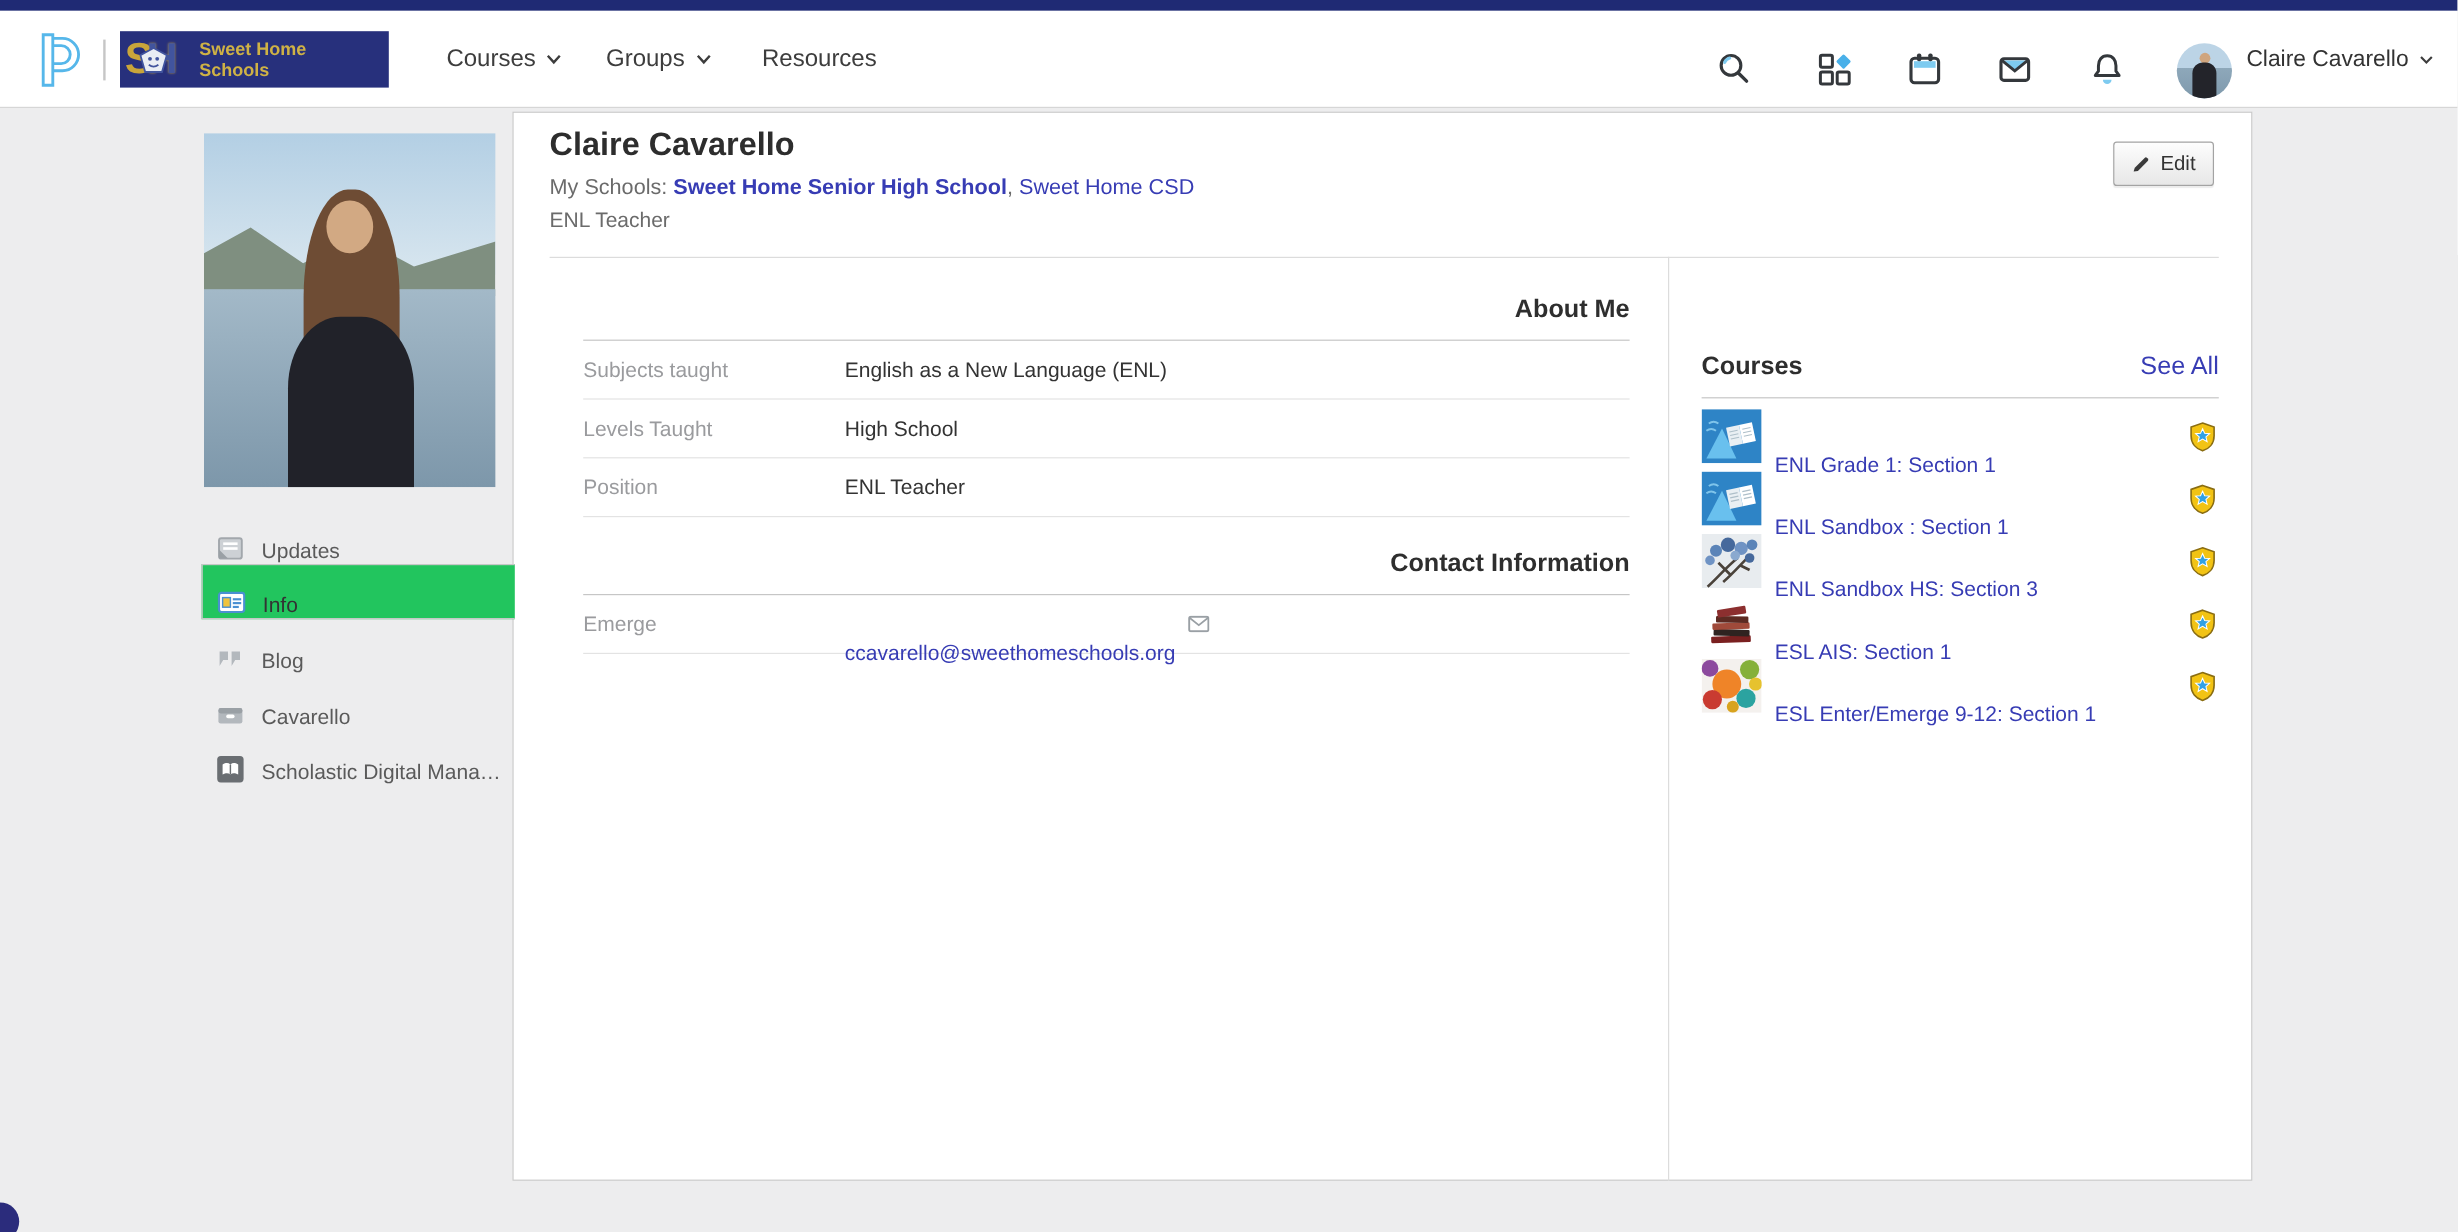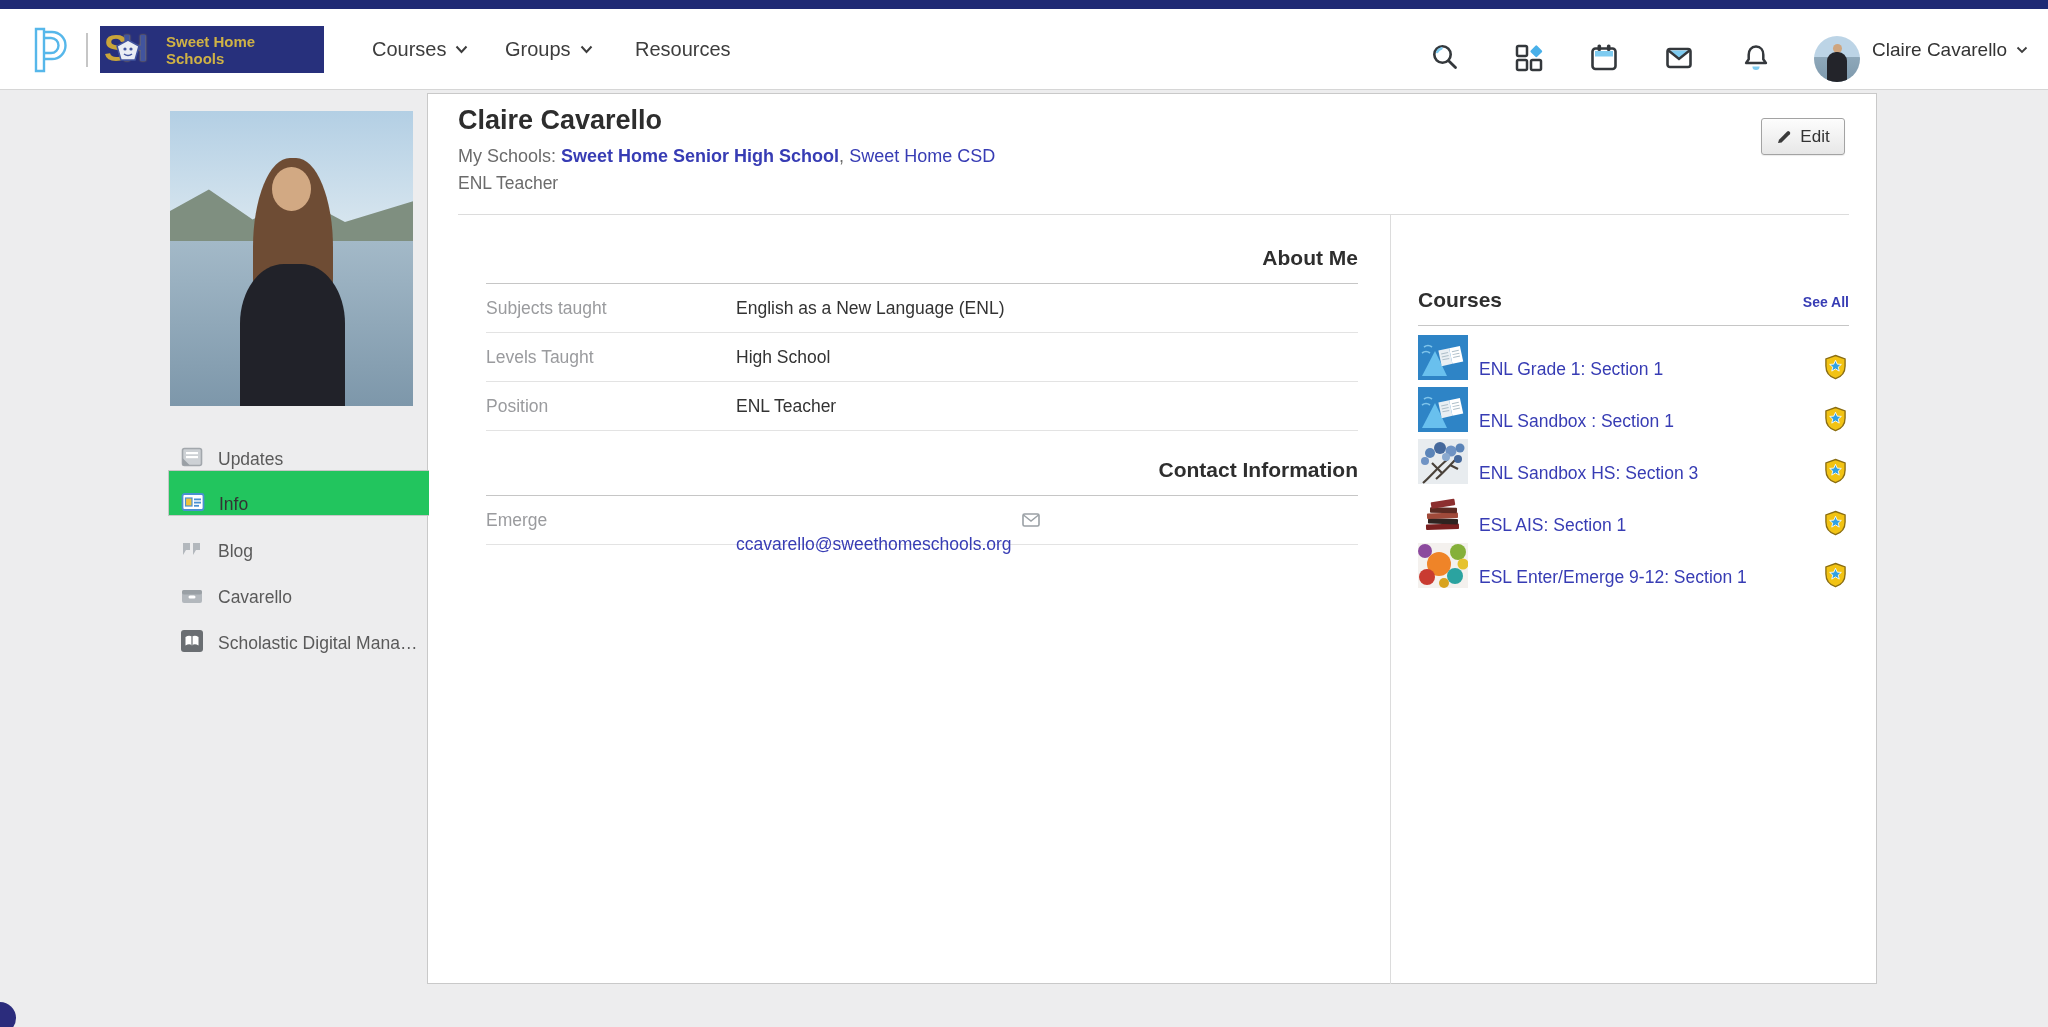--- a/index.html
+++ b/index.html
@@ -51,31 +51,31 @@
   .role-line { position:absolute; left:30px; top:79px; font-size:17.5px; color:#6b6b6b; }
   .edit-btn { position:absolute; left:1333px; top:24px; width:84px; height:37px;
     background:linear-gradient(#fdfdfd,#e7e7e7); border:1px solid #a3a3a3; border-radius:3px;
     display:flex; align-items:center; justify-content:center; gap:8px; font-size:17px; color:#333; cursor:pointer;
     box-shadow:0 1px 1px rgba(0,0,0,0.08); }
   .hr-top { position:absolute; left:30px; top:120px; width:1391px; height:1px; background:#dcdcdc; }
   .v-divider { position:absolute; left:962px; top:120px; width:1px; height:770px; background:#dcdcdc; }
   
   .about-col { position:absolute; left:58px; top:152px; width:872px; }
   .section-title { font-size:21px; font-weight:700; color:#2e2e2e; padding-bottom:13px; border-bottom:1px solid #c6c6c6;text-align:right; }
-  .info-row { display:flex; align-items:center; height:49px; border-bottom:1px solid #e3e3e3; font-size:17.5px;gap:32px; }
+  .info-row { display:flex; align-items:center; height:49px; border-bottom:1px solid #e3e3e3; font-size:17.5px; }
   .info-row .lbl { width:218px; color:#9a9b9e; flex:none; }
   .info-row .val { color:#333; }
   .contact-col { position:absolute; left:58px; top:364px; width:872px; }
   .mail-link { display:flex; align-items:center; gap:10px; }
   
   .courses-col { position:absolute; left:990px; top:152px; width:431px; }
   .courses-head { display:flex; justify-content:space-between; align-items:baseline; padding-bottom:13px; border-bottom:1px solid #c6c6c6; }
-  .courses-head .see-all { font-size:14px;font-weight:bold; }
+  .courses-head .see-all { font-size:21px; }
   .course-list { margin-top:9px; }
-  .course-item { display:flex; align-items:flex-end; height:45px; margin-bottom:7px; }
+  .course-item { display:flex; align-items:center; height:45px; margin-bottom:7px; }
   .course-thumb { width:50px; height:45px; flex:none; overflow:hidden; }
   .course-title { margin-left:11px; font-size:17.5px; flex:1; }
   .course-badge { flex:none; margin-right:2px; }
   .corner-chip { position:absolute; left:-16px; top:1002px; width:32px; height:32px; border-radius:50%; background:#2b2c7c; }
 </style>
 </head>
 <body>
 
 <div class="top-strip"></div>
 

